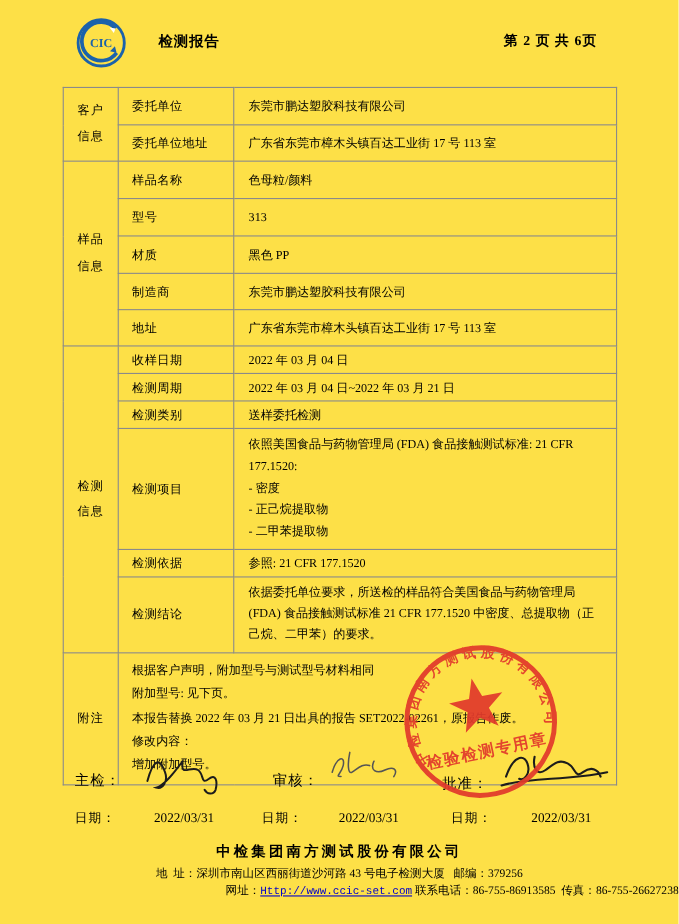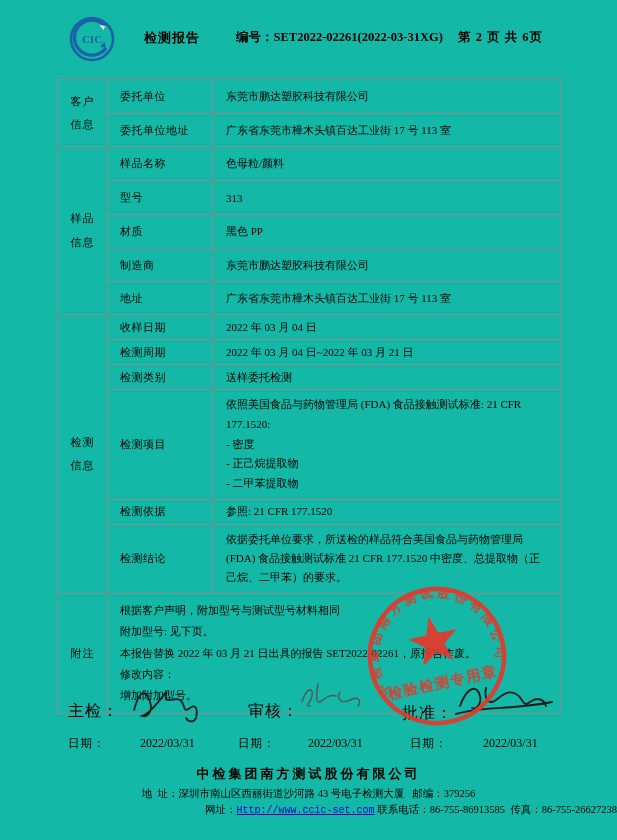--- a/index.html
+++ b/index.html
@@ -1,18 +1,18 @@
 <!DOCTYPE html>
 <html><head>
 <meta charset="utf-8">
 <style>
   * { margin:0; padding:0; box-sizing:border-box; }
   html,body { background:#ffffff; }
   .page {
-    position:relative; width:617px; height:840px; background:#14b8a6;
+    position:relative; width:617px; height:840px; background:#fde047;
     font-family:"Liberation Serif","DejaVu Serif",serif; color:#000;
     overflow:hidden;
   }
   
   .hdr-logo { position:absolute; left:60px; top:13px; width:64px; height:52px; }
   .hdr-title { position:absolute; left:144px; top:29px; font-size:13px; font-weight:bold; letter-spacing:1px; }
   .hdr-no { position:absolute; left:236px; top:29px; font-size:12.5px; font-weight:bold; }
   .hdr-page { position:absolute; left:458px; top:29px; font-size:12.5px; font-weight:bold; letter-spacing:1px; }
   
   table.report { position:absolute; left:57px; top:79px; width:503px;
@@ -25,21 +25,21 @@
   .lh165 { line-height:1.8; }
   .lh175 { line-height:1.75;margin-left:44px; }
   tr.r34 td { height:34px; } tr.r33 td { height:33px; }
   tr.r25 td { height:25px; } tr.r87 td { height:87px; }
   tr.r58 td { height:58px; } tr.r103 td { height:103px; }
   td.notes { padding:6px 12px; white-space:pre-line; line-height:1.95; vertical-align:middle; }
   
   .stamp { position:absolute; left:361px; top:580px; width:152px; height:152px;
     transform:rotate(-12deg); opacity:0.93; z-index:6; pointer-events:none; }
   
-  .sig-label { position:absolute; font-size:16px; letter-spacing:1px; z-index:3; }
+  .sig-label { position:absolute; font-size:13px; letter-spacing:1px; z-index:3; }
   .sig { position:absolute; z-index:4; }
   .date-label { position:absolute; font-size:11.5px; letter-spacing:1px; }
   .date-val { position:absolute; font-size:12px; }
   
   .ftr-company { position:absolute; left:0; top:765px; width:617px; text-align:center;
     font-size:13px; font-weight:bold; letter-spacing:3px; }
   .ftr-line1 { position:absolute; left:0; top:787px; width:617px; text-align:center;
     font-size:10.5px; white-space:pre-wrap; }
   .ftr-line2 { position:absolute; left:0; top:803px; width:617px; text-align:right;
     font-size:10.5px; white-space:pre-wrap; }
@@ -52,21 +52,20 @@
 <div class="page">
 
   <svg class="hdr-logo" viewBox="0 0 64 52">
     <circle cx="32" cy="26" r="21" fill="none" stroke="#1b62ab" stroke-width="2.6"></circle>
     <path d="M 45,13 A 17.5,17.5 0 1 0 46,35" fill="none" stroke="#1b62ab" stroke-width="3.4"></path>
     <path d="M 46,35 l -6,-1.5 l 4.5,-4.5 z" fill="#1b62ab"></path>
     <path d="M 45,13 l -5.5,-1 l 4,5 z" fill="#ffffff"></path>
     <text x="32" y="30" text-anchor="middle" font-size="11" font-weight="bold" font-family="Liberation Serif, DejaVu Serif, serif" fill="#1b62ab">CIC</text>
   </svg>
   <div class="hdr-title">检测报告</div>
-  <div class="hdr-no"><span>编号：</span><span>SET2022-02261(2022-03-31XG)</span></div>
   <div class="hdr-page">第 2 页 共 6页</div>
 
   <table class="report">
     <colgroup>
         <col style="width:50px">
         <col style="width:105px">
         <col style="width:348px">
       </colgroup>
     <tbody>
 

